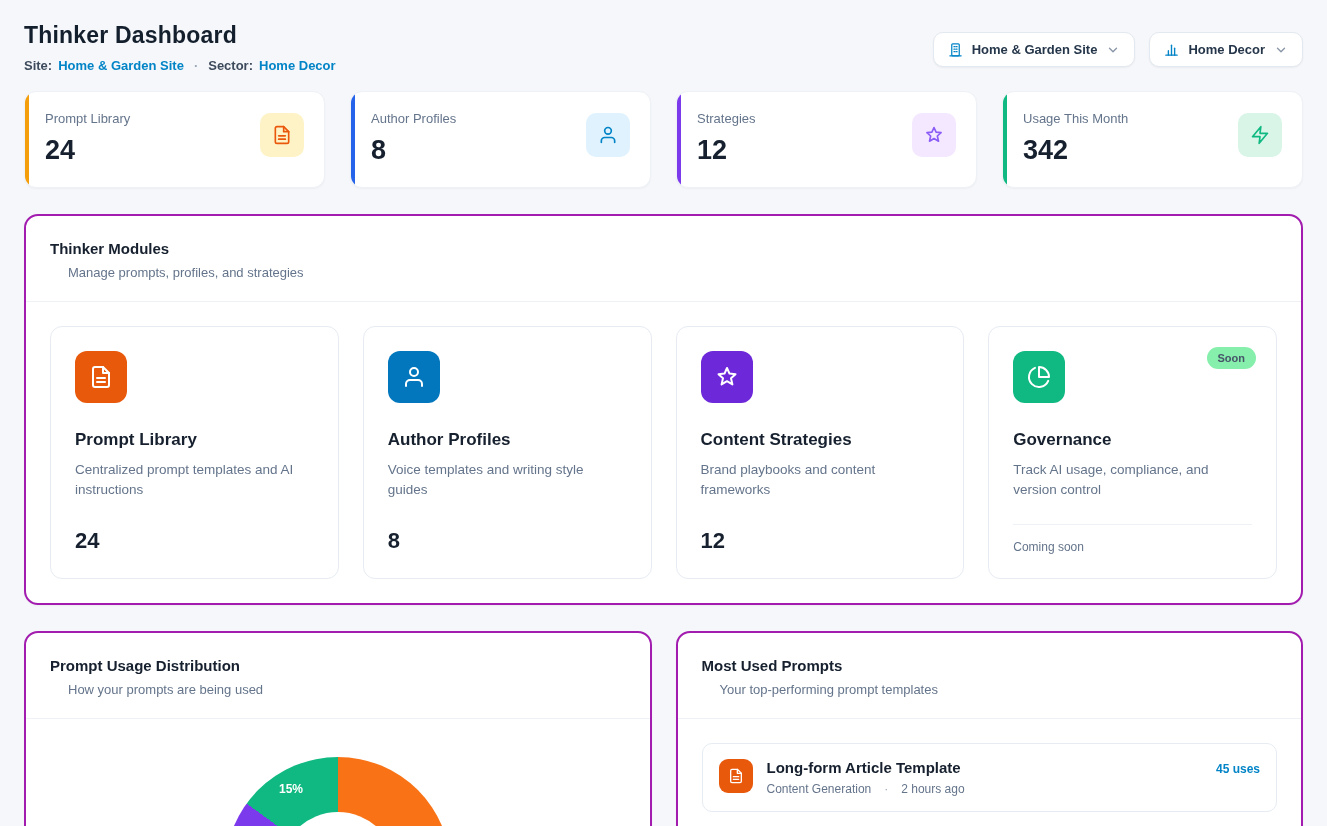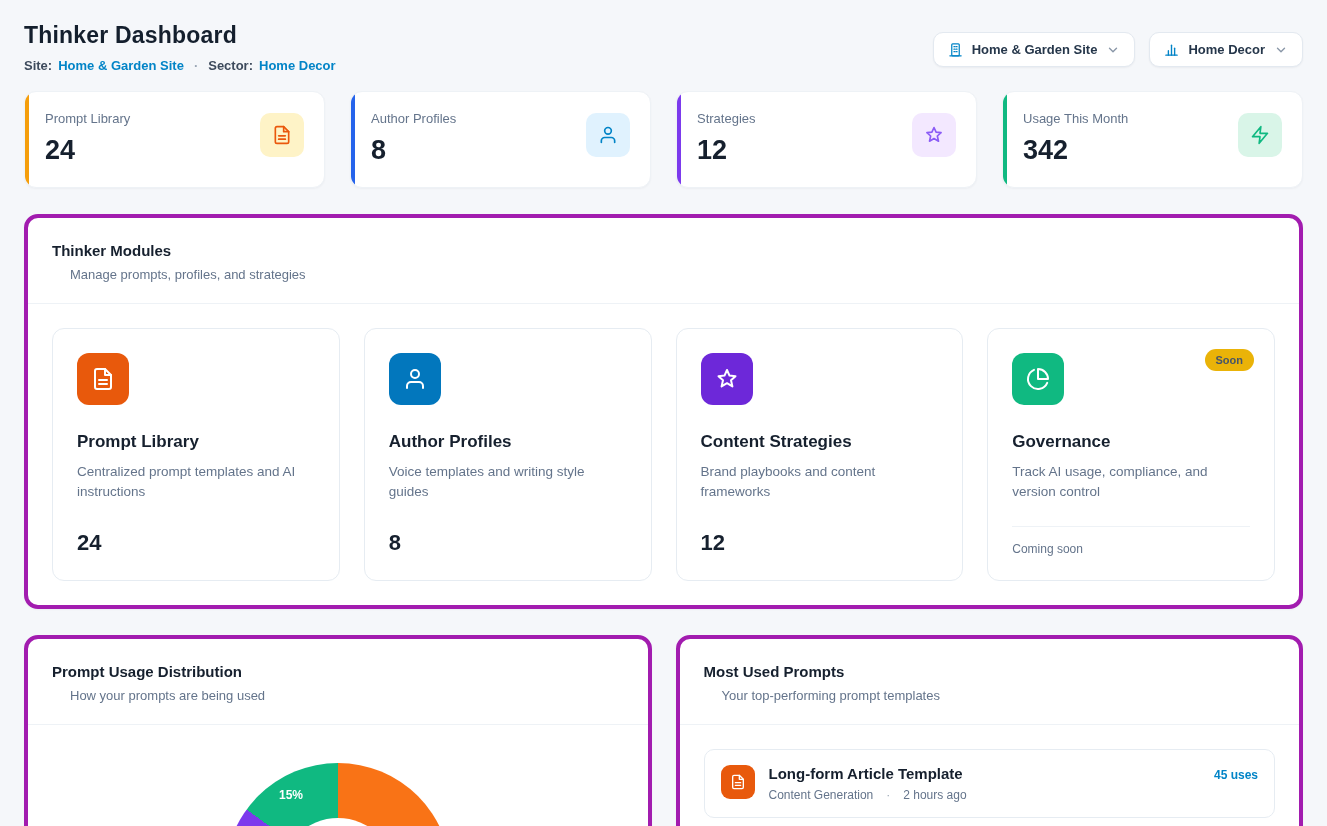--- a/index.html
+++ b/index.html
@@ -45,21 +45,21 @@
   .acc-orange { --accent: #f59e0b; }
   .acc-blue   { --accent: #2563eb; }
   .acc-purple { --accent: #7c3aed; }
   .acc-green  { --accent: #10b981; }
   .ibg-orange { background: #fef3c7; color: #ea580c; }
   .ibg-blue   { background: #e0f2fe; color: #0284c7; }
   .ibg-purple { background: #f3e8ff; color: #8b5cf6; }
   .ibg-green  { background: #d9f5e8; color: #10b981; }
 
   
-  .panel { background: #fff; border: 4px solid #a21caf; border-radius: 14px; box-shadow: 0 1px 2px rgba(16,24,40,.04); }
+  .panel { background: #fff; border: 2px solid #a21caf; border-radius: 14px; box-shadow: 0 1px 2px rgba(16,24,40,.04); }
   .panel-header { padding: 24px 24px 21px; border-bottom: 1px solid #eef2f6; }
   .panel-title { font-size: 15px; font-weight: 700; color: #16202e; }
   .panel-subtitle { font-size: 13px; color: #64748b; margin-top: 8px; margin-left: 18px; }
   .modules-panel { margin-top: 26px; }
 
   
   .modules-grid { display: grid; grid-template-columns: repeat(4, 1fr); gap: 24px; padding: 24px; }
   .module-card {
     position: relative; border: 1px solid #e6ecf2; border-radius: 12px; padding: 24px;
     display: flex; flex-direction: column; min-height: 253px; background: #fff; cursor: pointer;
@@ -67,21 +67,21 @@
   .module-icon { width: 52px; height: 52px; border-radius: 12px; display: flex; align-items: center; justify-content: center; color: #fff; }
   .module-icon svg { width: 24px; height: 24px; }
   .mbg-orange { background: #e8590c; }
   .mbg-blue   { background: #0277bd; }
   .mbg-purple { background: #6d28d9; }
   .mbg-green  { background: #10b981; }
   .module-title { font-size: 17px; font-weight: 700; color: #16202e; margin-top: 27px; }
   .module-desc { font-size: 13.5px; color: #64748b; line-height: 1.5; margin-top: 10px; }
   .module-count { font-size: 22px; font-weight: 800; color: #16202e; margin-top: auto; padding-top: 18px; }
   .soon-badge {
-    position: absolute; top: 20px; right: 20px; background: #eab308; color: #475569;
+    position: absolute; top: 20px; right: 20px; background: #86efac; color: #475569;
     font-size: 11px; font-weight: 700; padding: 5px 11px; border-radius: 999px;
   }
   .module-footer { margin-top: auto; border-top: 1px solid #eef2f6; padding-top: 15px; font-size: 12px; color: #64748b; }
 
   
   .bottom-row { display: grid; grid-template-columns: 1fr 1fr; gap: 24px; margin-top: 26px; }
   .bottom-row .panel { min-height: 420px; overflow: hidden; }
 
   .chart-area { padding: 38px 24px 24px; display: flex; justify-content: center; }
   .donut { width: 226px; height: 226px; border-radius: 50%; position: relative; }

